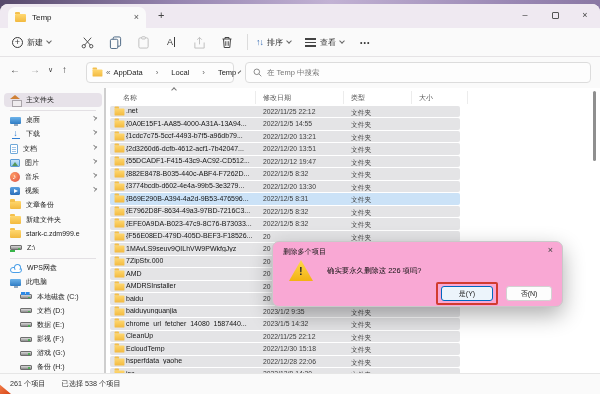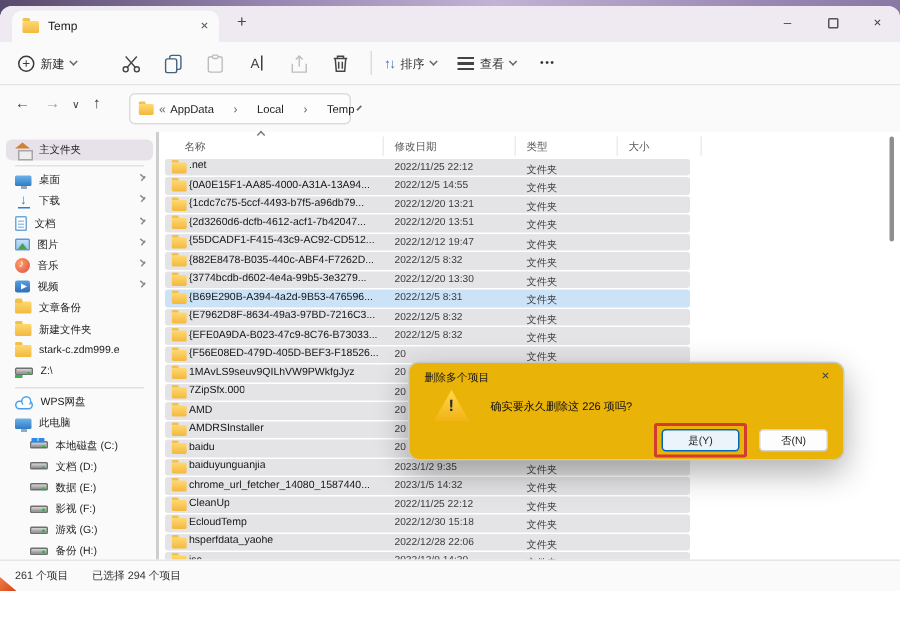--- a/index.html
+++ b/index.html
@@ -120,21 +120,21 @@
   .row-date { position:absolute; left:157px; top:2.5px; font-size:6.8px; color:#3c3c3c; white-space:nowrap; }
   .row-type { position:absolute; left:245px; top:2.5px; font-size:6.8px; color:#3c3c3c; }
   .vscroll { position:absolute; right:4px; top:3px; width:3px; height:70px; background:#8f8f8f; border-radius:2px; }
 
   
   .status { position:absolute; left:0; bottom:0; width:100%; height:21px; background:#fafafa;
     border-top:1px solid #e6e6e6; display:flex; align-items:center; gap:16px; padding-left:10px;
     font-size:7.2px; color:#333; }
 
   
-  .dialog { position:absolute; left:272px; top:237px; width:291px; height:66px; background:#eab308;
+  .dialog { position:absolute; left:272px; top:237px; width:291px; height:66px; background:#f9a8d4;
     border:1px solid #c9c9c9; border-radius:7px; box-shadow:0 8px 22px rgba(0,0,0,.32); z-index:20; }
   .dlg-title { position:absolute; left:10px; top:5px; font-size:7.2px; color:#1a1a1a; }
   .dlg-close { position:absolute; right:9px; top:3px; font-size:9px; color:#444; background:none; border:0; }
   .warn-tri { position:absolute; left:16px; top:18px; width:24px; height:21px;
     background:linear-gradient(#ffd84d,#f2b212); clip-path:polygon(50% 0,100% 100%,0 100%); }
   .warn-tri::after { content:"!"; position:absolute; left:10px; top:5px; font-size:11px; font-weight:bold; color:#2b2b2b; }
   .dlg-msg { position:absolute; left:54px; top:24px; font-size:7.4px; color:#111; }
   .dlg-btn { position:absolute; top:44px; height:15px; font-size:7px; font-family:inherit;
     border-radius:3px; color:#1a1a1a; }
   .btn-yes { left:168px; width:52px; background:#ecf4fb; border:1.2px solid #0067c0; }
@@ -244,20 +244,27 @@
             <span class="crumb-sep">›</span>
             <span class="crumb">Temp</span>
           </span>
         <span class="chev" style="margin-left:auto"></span>
         <svg width="10" height="10" viewBox="0 0 14 14" fill="none" stroke="#555" stroke-width="1.2">
           <path d="M11.5 7a4.5 4.5 0 1 1-1.3-3.2"></path>
             <path d="M11.5 1.6v2.8H8.7"></path>
         </svg>
       </div>
 
+      <div class="search-box">
+        <svg width="9" height="9" viewBox="0 0 13 13" fill="none" stroke="#777" stroke-width="1.2">
+          <circle cx="5.5" cy="5.5" r="4"></circle>
+            <path d="M8.5 8.5 12 12"></path>
+        </svg>
+        <span class="search-ph">在 Temp 中搜索</span>
+      </div>
     </div>
 
     <div class="main">
       <nav class="sidebar" id="sidebar">
           <div class="side-item sel">
             <span class="ic ic-home"></span>
             <span class="side-label">主文件夹</span>
           </div>
           <div class="side-div"></div>
           <div class="side-item">
@@ -520,21 +527,21 @@
               <span class="row-date">2022/12/5 16:31</span>
               <span class="row-type">文件夹</span>
             </div>
           </div>
         <div class="vscroll"></div>
       </div>
     </div>
 
     <div class="status">
       <span>261 个项目</span>
-      <span>已选择 294 个项目</span>
+      <span>已选择 538 个项目</span>
     </div>
 
     <div class="dialog">
       <span class="dlg-title">删除多个项目</span>
       <button class="dlg-close">×</button>
       <span class="warn-tri"></span>
       <span class="dlg-msg">确实要永久删除这 226 项吗?</span>
       <button class="dlg-btn btn-yes">是(Y)</button>
       <button class="dlg-btn btn-no">否(N)</button>
       <div class="red-box"></div>

